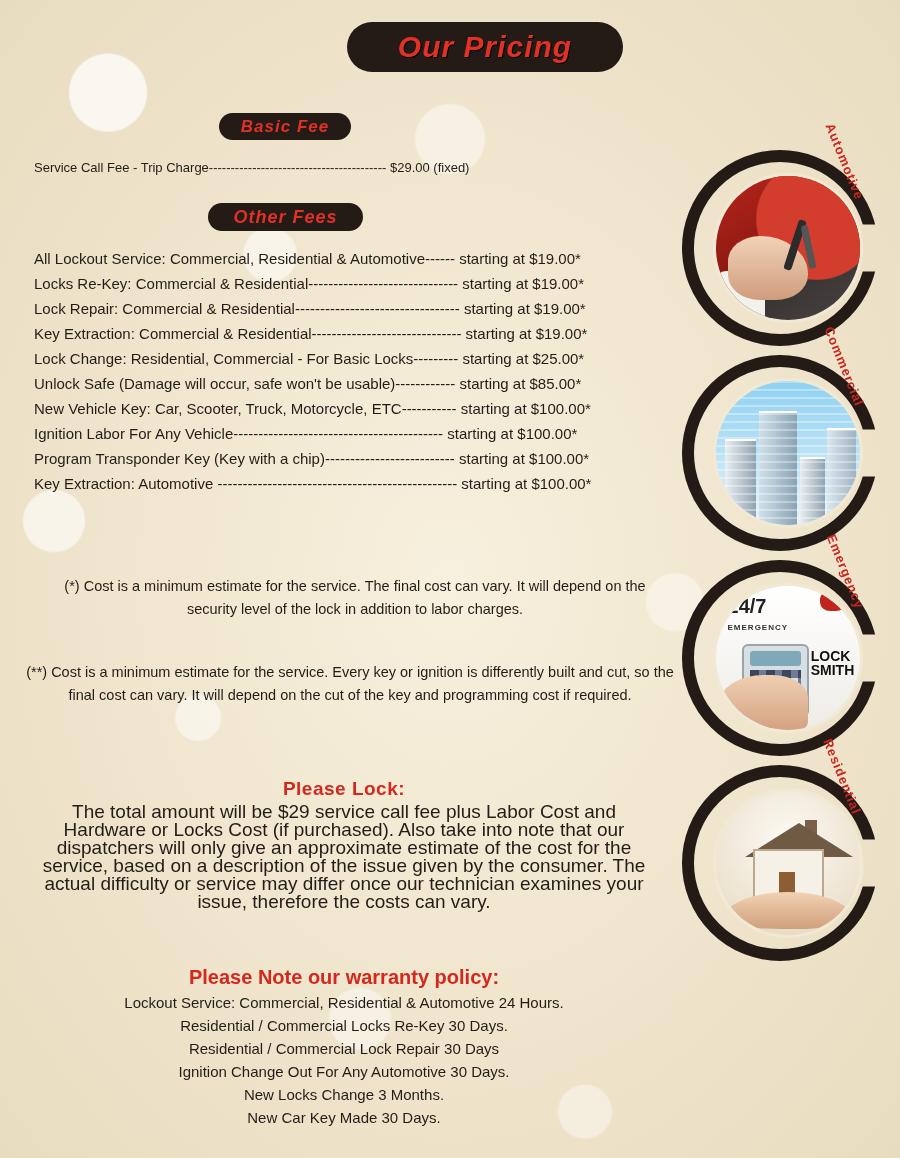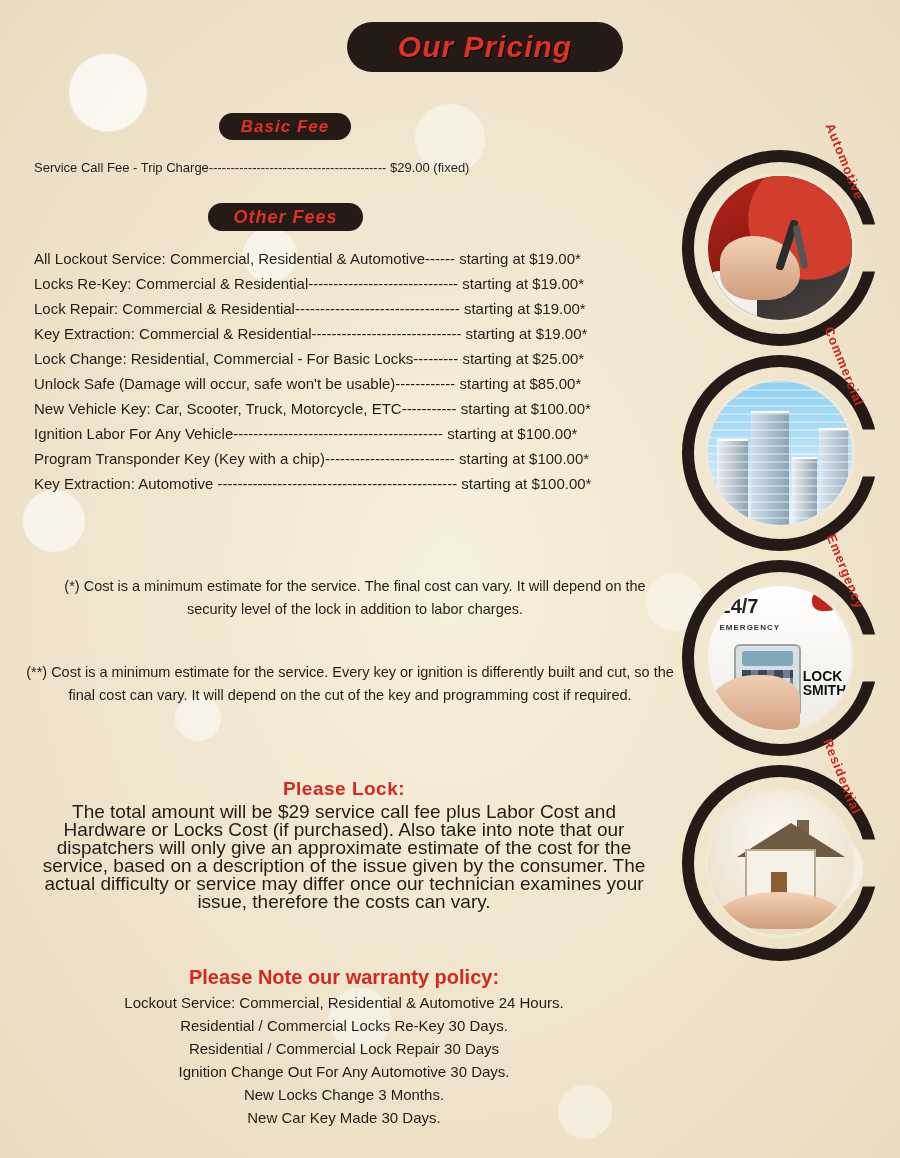--- a/index.html
+++ b/index.html
@@ -173,21 +173,21 @@
   .badge .ring {
     position: absolute;
     inset: 0;
     border-radius: 50%;
     border: 12px solid #241a16;
     box-sizing: border-box;
     clip-path: polygon(0% 0%, 100% 0%, 100% 38%, 50% 38%, 50% 62%, 100% 62%, 100% 100%, 0% 100%);
   }
   .badge .photo {
     position: absolute;
-    left: 26px;
+    left: 34px;
     top: 26px;
     width: 144px;
     height: 144px;
     border-radius: 50%;
     overflow: hidden;
     box-shadow: 0 0 0 3px #f2e9d4;
   }
 
   .b1 { left: 6px; top: 0px; }
   .b2 { left: 6px; top: 205px; }
@@ -289,21 +289,20 @@
     font-family: "Liberation Sans", sans-serif;
   }
   .art-emer .txtemg {
     position: absolute; left: 8%; top: 26%;
     color: #333; font-weight: bold; font-size: 8px; letter-spacing: 1px;
   }
   .art-emer .txtlock {
     position: absolute; right: 4%; top: 44%;
     color: #111; font-weight: bold; font-size: 14px; line-height: 14px;
     text-align: left;
-    margin-top: 20px;
   }
   .art-emer .bow {
     position: absolute; right: 10%; top: 2%;
     width: 26px; height: 22px;
     background: #c0251d;
     border-radius: 50% 50% 40% 40%;
   }
 
   .art-res {
     width: 100%; height: 100%;

